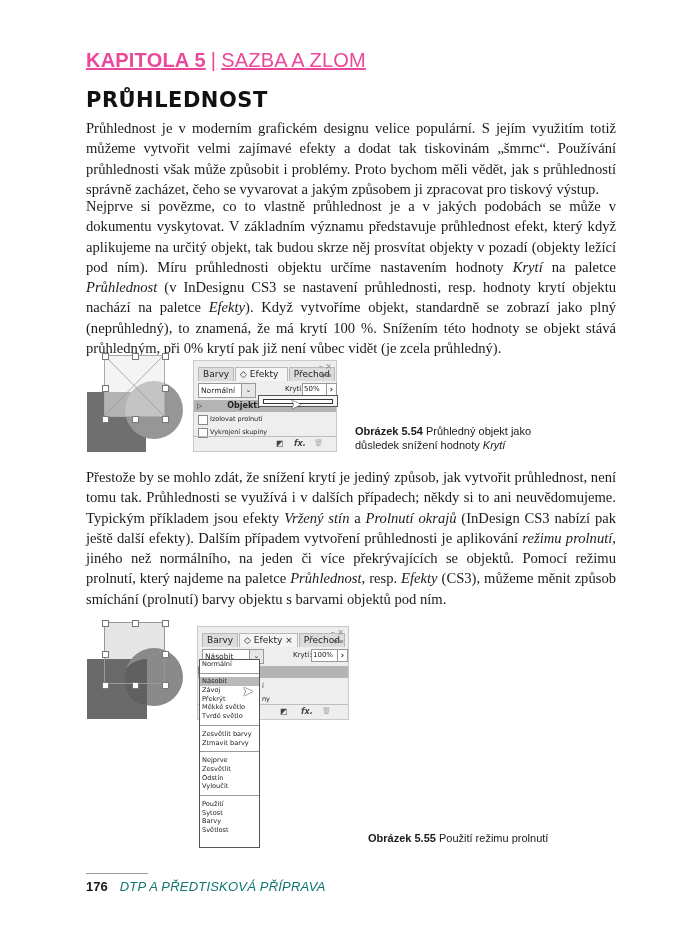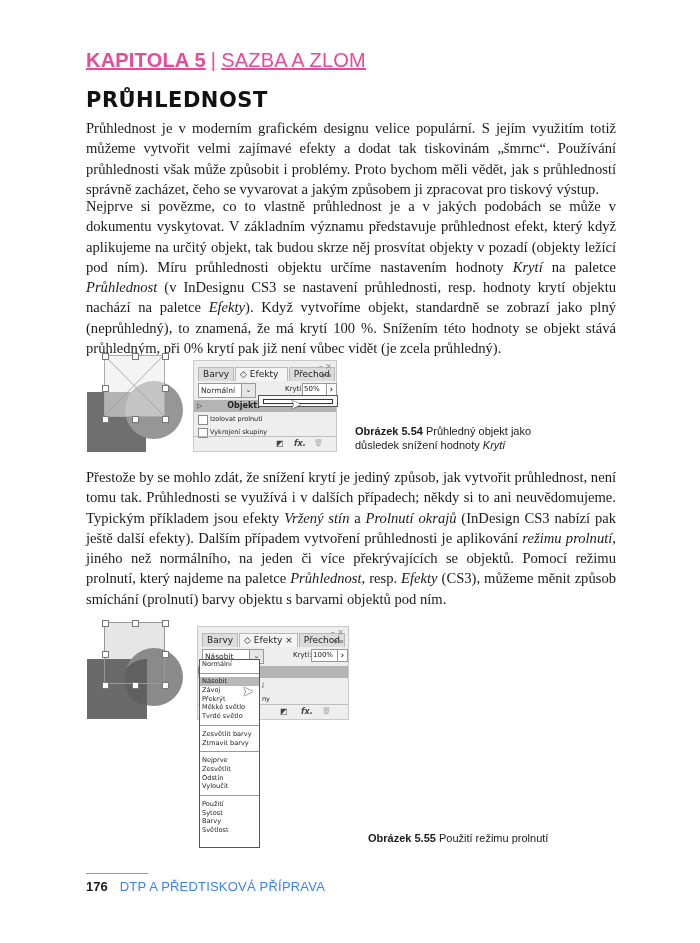--- a/index.html
+++ b/index.html
@@ -45,21 +45,21 @@
   .dropdown .divider { height: 1px; background: #999; margin: 4px 0 4px 0; }
   .dropdown .gap { height: 8.7px; }
 
   .caption { position: absolute; font-family: "Liberation Sans", sans-serif; font-size: 11px; line-height: 14px; color: #1a1a1a; }
   .caption .lbl { font-weight: bold; }
   .caption em { font-style: italic; }
 
   .footer-rule { position: absolute; left: 86px; top: 873px; width: 62px; height: 1px; background: #999; }
   .folio { position: absolute; left: 86px; top: 879px; font-family: "Liberation Sans", sans-serif; font-size: 13px; color: #1a1a1a; }
   .folio .num { font-weight: bold; margin-right: 12px; }
-  .folio .book { color: #3b82f6; letter-spacing: 0.2px; }
+  .folio .book { color: #0f766e; letter-spacing: 0.2px; font-style: italic; }
 </style>
 </head>
 <body>
 
 <div class="running-head">
   <span class="chap">KAPITOLA 5</span><span class="sep">|</span><span>SAZBA A ZLOM</span>
 </div>
 
 <h1 class="section-title">PRŮHLEDNOST</h1>
 

